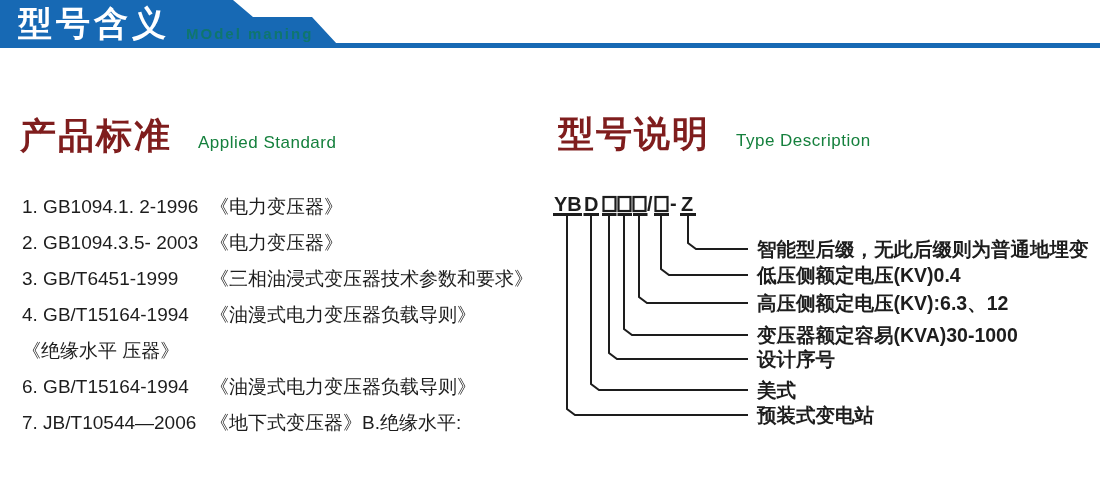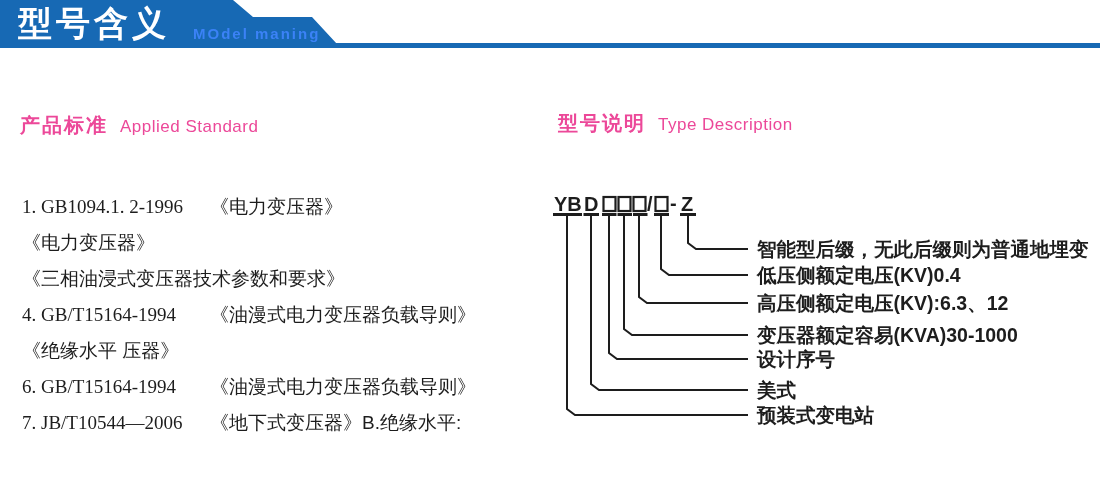--- a/index.html
+++ b/index.html
@@ -14,46 +14,46 @@
     color: #1d1d1d;
   }
   
   .banner-svg { position: absolute; left: 0; top: 0; }
   .banner-title {
     position: absolute; left: 18px; top: 4px;
     font-size: 34px; font-weight: bold; color: #ffffff;
     letter-spacing: 4px; line-height: 38px; white-space: nowrap; text-align: right;
   }
   .banner-subtitle {
-    position: absolute; left: 193px; top: 25px;
-    font-size: 15px; font-weight: bold; color: #3b82f6;
+    position: absolute; left: 186px; top: 25px;
+    font-size: 15px; font-weight: bold; color: #0f766e;
     letter-spacing: 2px; white-space: nowrap;
   }
   
   .section-heading {
     position: absolute; display: flex; align-items: baseline; white-space: nowrap;
   }
   .section-heading .cn {
-    font-size: 20px; font-weight: bold; color: #ec4899; letter-spacing: 2px;
+    font-size: 36px; font-weight: bold; color: #7f1d1d; letter-spacing: 2px;
   }
   .section-heading .en {
-    font-size: 17px; color: #ec4899; margin-left: 12px; letter-spacing: 0.5px;
+    font-size: 17px; color: #15803d; margin-left: 26px; letter-spacing: 0.5px;
   }
   #heading-standards { left: 20px; top: 112px; }
   #heading-model { left: 558px; top: 110px; justify-content: flex-end; }
   
   .standards-list {
     position: absolute; left: 22px; top: 196px; width: 530px;
     display: flex; flex-direction: column; gap: 14px;
   }
   .standard-row {
     display: flex; height: 22px; line-height: 22px;
     font-size: 19px; color: #1d1d1d; white-space: nowrap;
   }
-  .standard-row .code { width: 188px; flex: 0 0 188px; font-family: Liberation Serif, serif; }
+  .standard-row .code { width: 188px; flex: 0 0 188px; }
   .standard-row .title { flex: 1; }
   
   .diagram { position: absolute; left: 540px; top: 185px; }
   .diagram text {
     font-family: "Liberation Sans", "DejaVu Sans", sans-serif;
     font-weight: bold; fill: #1d1d1d;
   }
   .diagram .code-char { font-size: 20px; }
   .diagram .model-label { font-size: 19.5px; }
 </style>
@@ -73,23 +73,25 @@
     <span class="cn">产品标准</span>
     <span class="en">Applied Standard</span>
   </div>
 
   <div class="standards-list">
     <div class="standard-row">
       <span class="code">1. GB1094.1. 2-1996</span>
       <span class="title">《电力变压器》</span>
     </div>
     <div class="standard-row">
+      <span class="code">2. GB1094.3.5- 2003</span>
       <span class="title">《电力变压器》</span>
     </div>
     <div class="standard-row">
+      <span class="code">3. GB/T6451-1999</span>
       <span class="title">《三相油浸式变压器技术参数和要求》</span>
     </div>
     <div class="standard-row">
       <span class="code">4. GB/T15164-1994</span>
       <span class="title">《油漫式电力变压器负载导则》</span>
     </div>
     <div class="standard-row">
       <span class="title">《绝缘水平 压器》</span>
     </div>
     <div class="standard-row">

